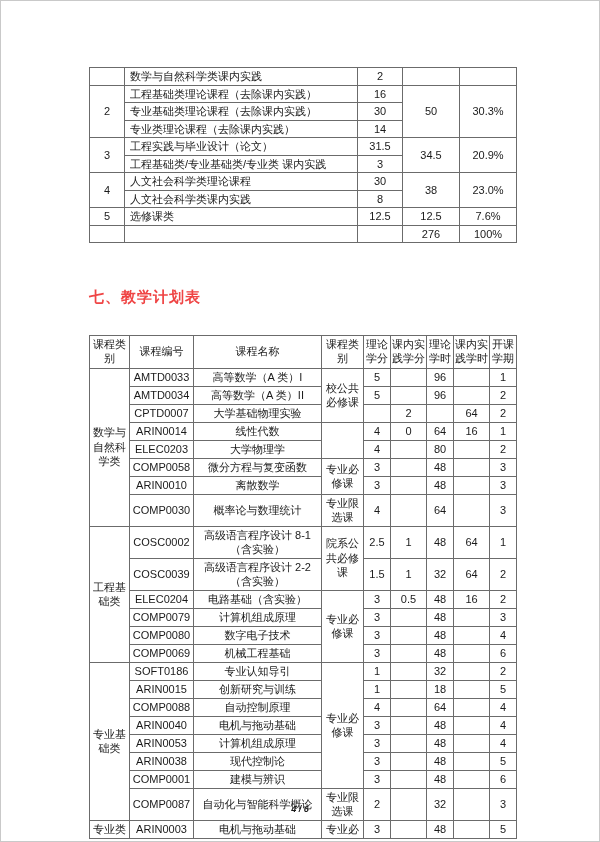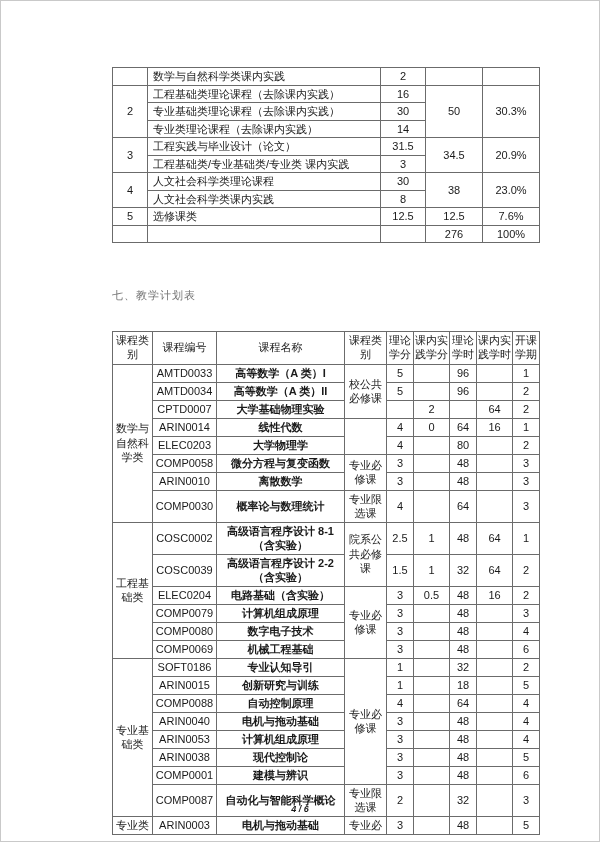--- a/index.html
+++ b/index.html
@@ -5,49 +5,49 @@
   * { margin: 0; padding: 0; box-sizing: border-box; }
   html, body { background: #fff; }
   body {
     width: 600px; height: 842px;
     position: relative;
     font-family: "Liberation Sans", sans-serif;
     color: #1a1a1a;
     border: 1px solid #c9c9c9;
     overflow: hidden;
   }
-  .content { padding: 66px 86px 0 111px; }
+  .content { padding: 66px 86px 0 88px; }
 
   table { border-collapse: collapse; width: 427px; table-layout: fixed; }
   td, th {
     border: 1px solid #6b6b6b;
     font-size: 11px;
     font-weight: normal;
     text-align: center;
     vertical-align: middle;
     padding: 1px 2px;
     line-height: 1.32;
     overflow: hidden;
     word-break: break-all;
   }
 
   .summary td { height: 16px; }
   .summary .c-name { text-align: left; padding-left: 5px; word-break: keep-all; white-space: nowrap; }
 
   .section-heading {
-    font-size: 11px;
-    font-weight: normal;
-    color: #737373;
+    font-size: 15px;
+    font-weight: bold;
+    color: #ef4444;
     margin: 45px 0 28px 0;
     letter-spacing: 1px;
   }
 
   .main td, .main th { height: 18px; }
   .main th { line-height: 1.25; padding: 2px 1px; }
-  .main .c-name { word-break: keep-all; font-weight: bold; }
+  .main .c-name { word-break: keep-all; }
 
   .page-footer {
     position: absolute;
     bottom: 27px; left: 0;
     width: 100%;
     text-align: center;
     font-size: 9px;
     font-weight: bold;
     color: #1a1a1a;
     font-style: italic;

